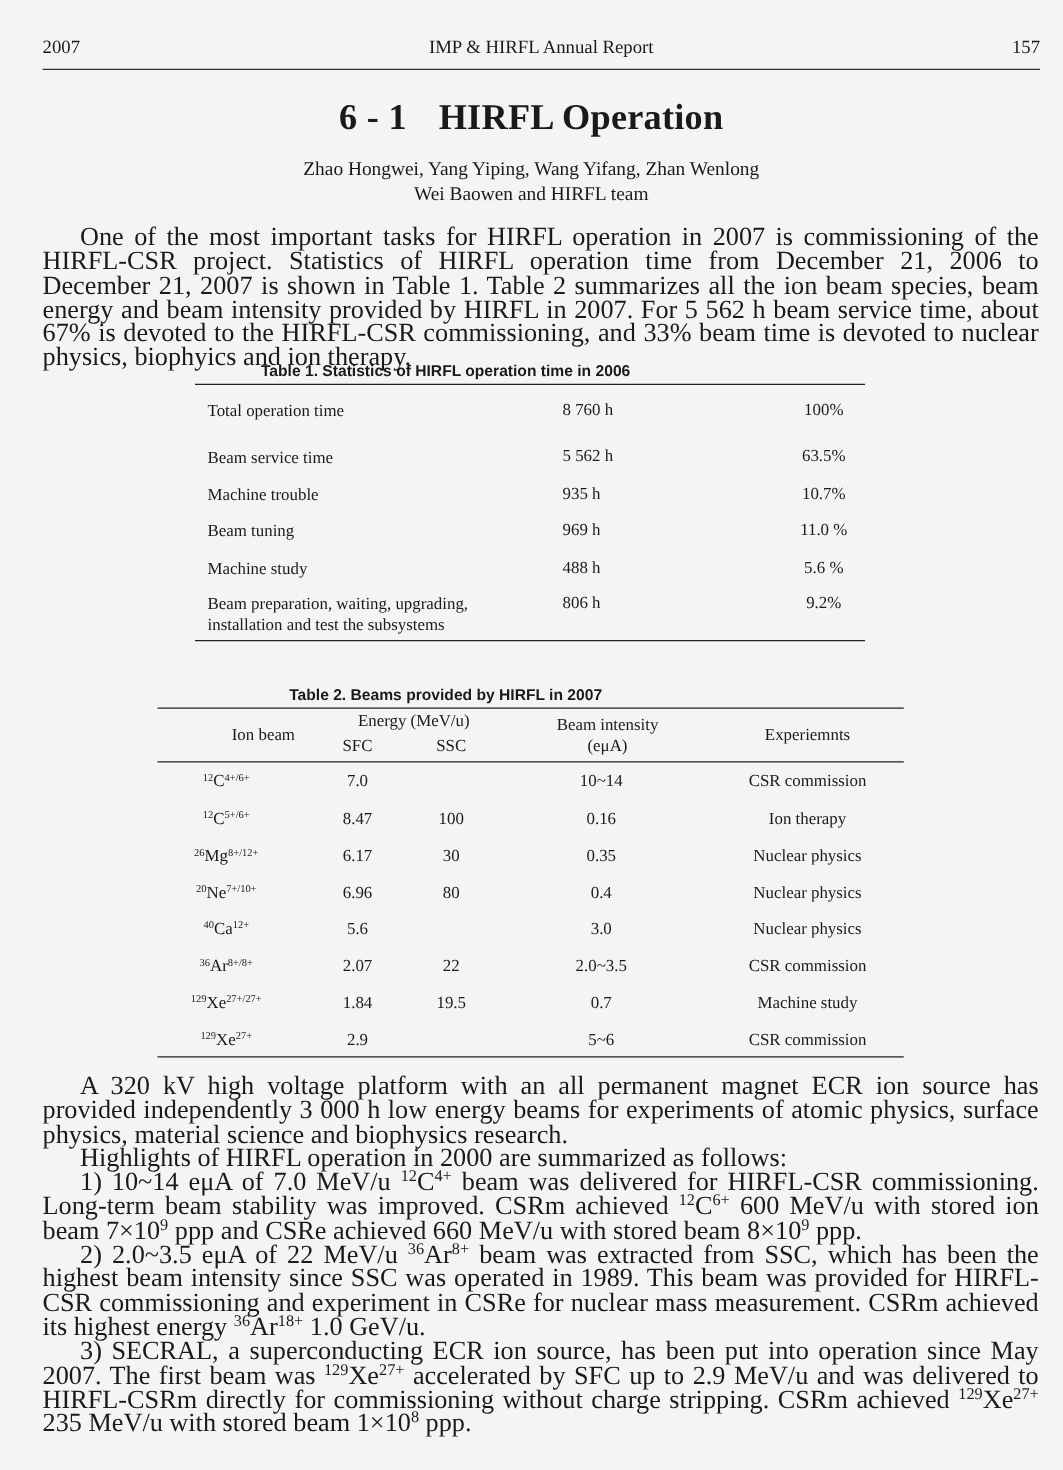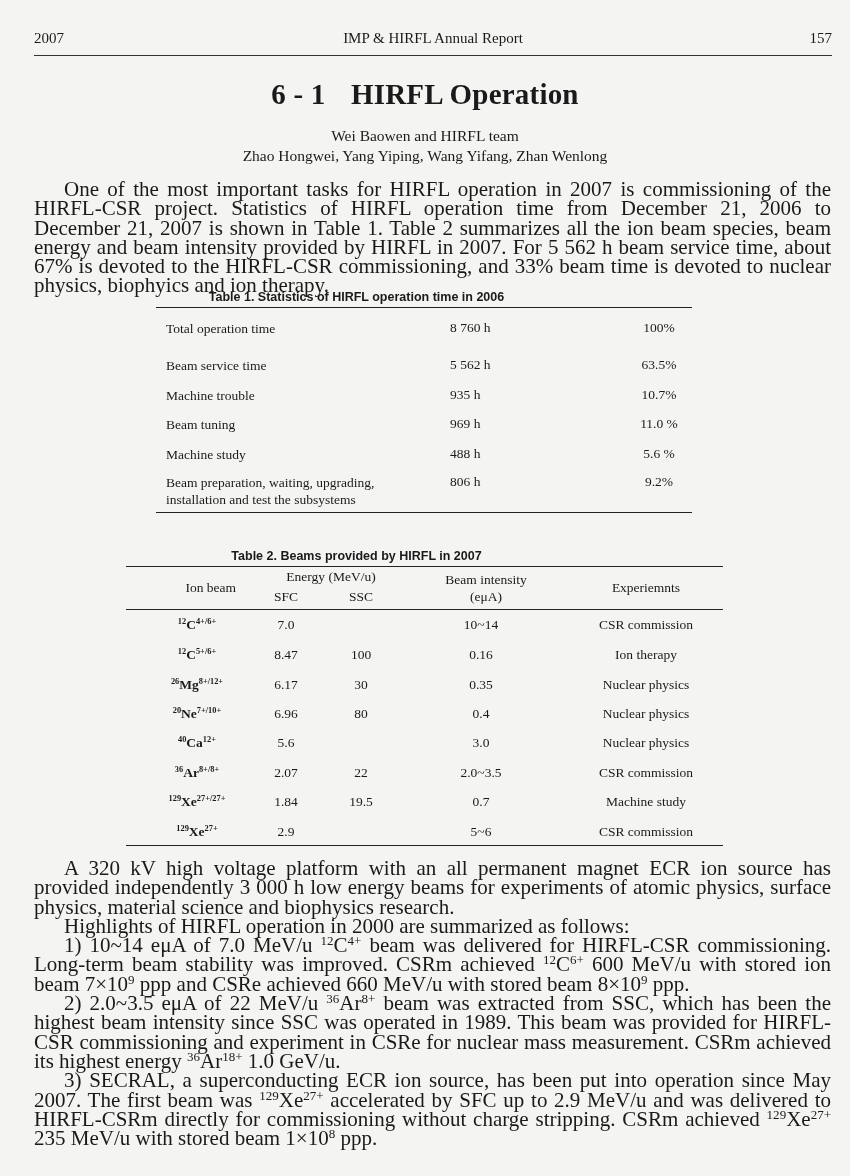--- a/index.html
+++ b/index.html
@@ -31,21 +31,21 @@
   .intro { top: 180px; }
   .tcap { position: absolute; left: 4px; width: 705px; text-align: center; font-weight: bold; font-size: 12.5px; font-family: "Liberation Sans", sans-serif; }
   .rule { position: absolute; border-top: 1.6px solid #222; height: 0; }
   .t1 { position: absolute; left: 166px; font-size: 13.5px; }
   .t1 .c1 { position: absolute; left: 0; width: 300px; line-height: 17px; }
   .t1 .c2 { position: absolute; left: 284px; }
   .t1 .c3 { position: absolute; left: 448px; width: 90px; text-align: center; }
   .t2h { position: absolute; font-size: 13.5px; text-align: center; }
   .t2r { position: absolute; left: 126px; width: 597px; font-size: 13.5px; height: 20px; }
   .t2r span { position: absolute; text-align: center; }
-  .t2r .ion { left: 16px; width: 110px; font-weight: bold; }
+  .t2r .ion { left: 0; width: 110px; }
   .t2r .sfc { left: 130px; width: 60px; }
   .t2r .ssc { left: 205px; width: 60px; }
   .t2r .int { left: 300px; width: 110px; }
   .t2r .exp { left: 440px; width: 160px; }
   sup { font-size: 0.62em; vertical-align: 0.55em; line-height: 0; }
 </style>
 </head>
 <body>
 
 <div class="page">
@@ -56,22 +56,22 @@
     <span>157</span>
   </div>
   <div class="head-rule"></div>
 
   <div class="title">
     <span class="num">6 - 1</span>
     <span>HIRFL Operation</span>
   </div>
 
   <div class="authors">
+    <div>Zhao Hongwei, Yang Yiping, Wang Yifang, Zhan Wenlong</div>
     <div>Wei Baowen and HIRFL team</div>
-    <div>Zhao Hongwei, Yang Yiping, Wang Yifang, Zhan Wenlong</div>
   </div>
 
   <div class="body-text intro">
     <p>One of the most important tasks for HIRFL operation in 2007 is commissioning of the HIRFL-CSR project. Statistics of HIRFL operation time from December 21, 2006 to December 21, 2007 is shown in Table 1. Table 2 summarizes all the ion beam species, beam energy and beam intensity provided by HIRFL in 2007. For 5 562 h beam service time, about 67% is devoted to the HIRFL-CSR commissioning, and 33% beam time is devoted to nuclear physics, biophyics and ion therapy.</p>
   </div>
 
   <div class="tcap" style="top:290px;">Table 1.    Statistics of HIRFL operation time in 2006</div>
   <div class="rule" style="left:156px; width:536px; top:307px;"></div>
 
   <div>

